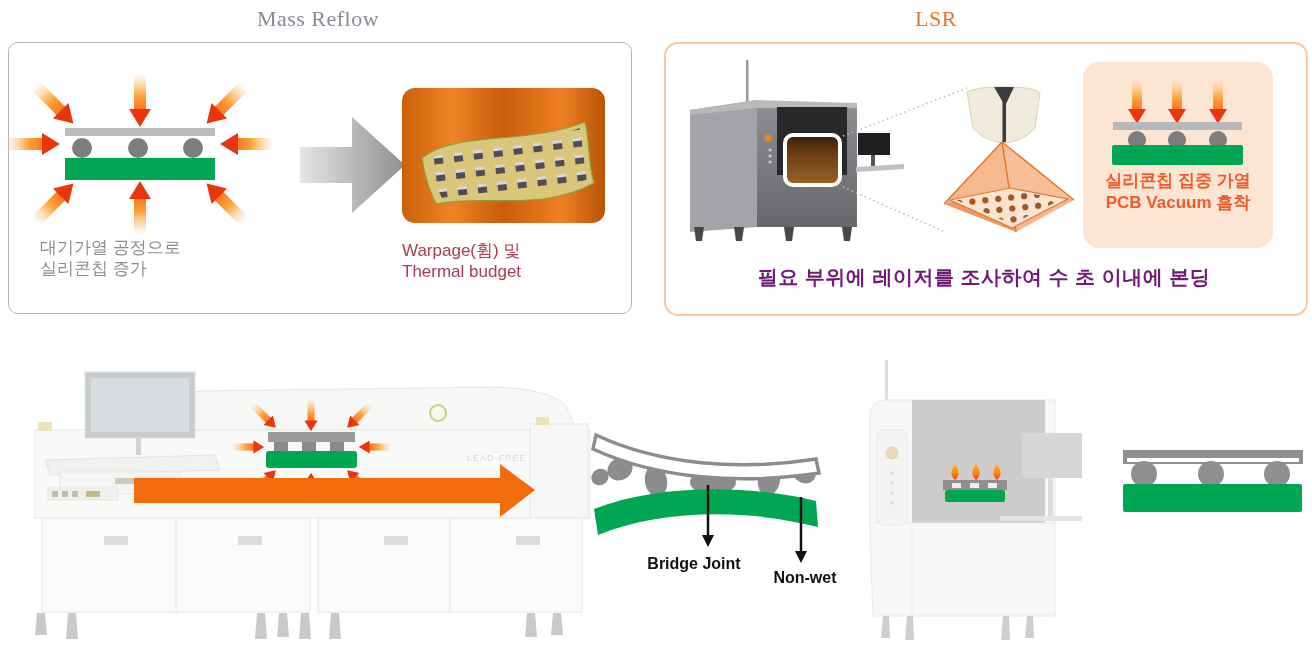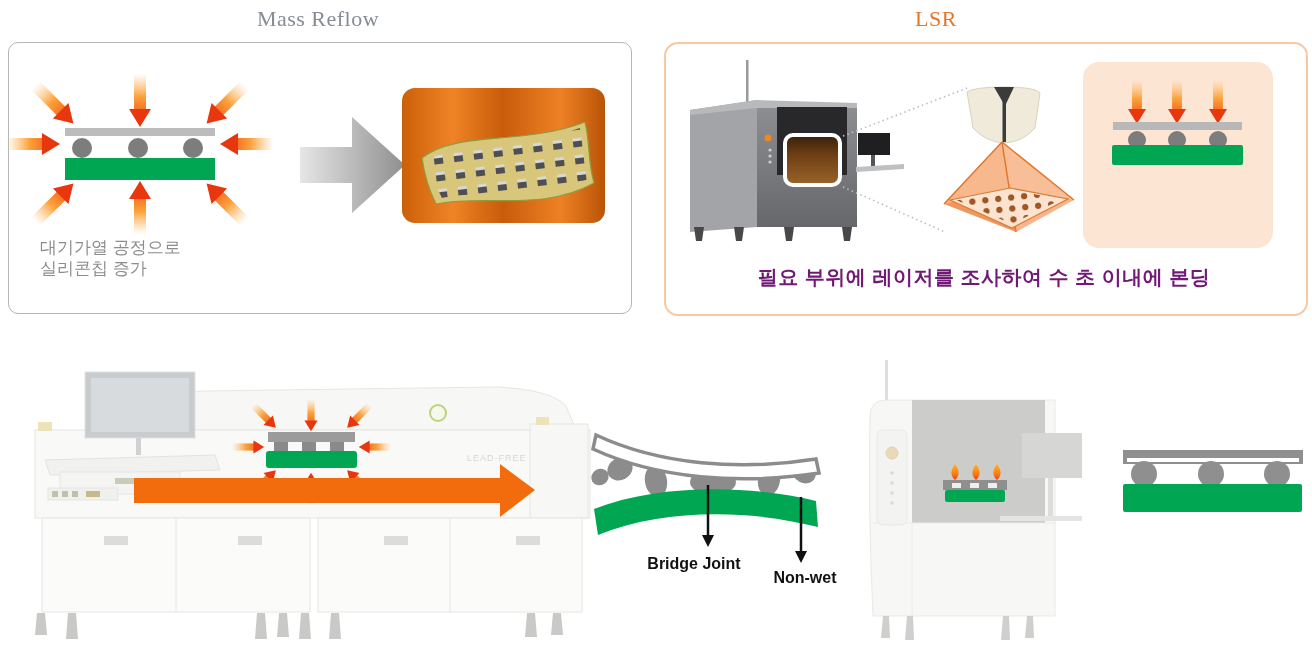--- a/index.html
+++ b/index.html
@@ -102,20 +102,22 @@
   <polygon points="5,37 57,37 57,7 110,55 57,103 57,73 5,73" fill="url(#grayArrowGrad)"></polygon>
 </svg>
 
 <svg class="abs" style="left:402px;top:88px" width="203" height="135" viewBox="0 0 203 135">
   <rect x="0" y="0" width="203" height="135" rx="13" fill="url(#orangeImgGrad)"></rect>
   <path d="M20,70 C55,42 120,58 183,34 C188,55 186,75 192,95 C140,124 86,106 34,116 C26,100 22,84 20,70 Z" fill="#d8c77b" stroke="#8f9a3e" stroke-width="1.2"></path>
   <path d="M28,72 C58,48 118,62 178,40 C182,57 181,74 186,91 C138,116 88,100 40,110 C33,96 30,85 28,72 Z" fill="url(#chipPat)"></path>
 </svg>
 
 <div class="abs cap warp" style="left:402px;top:240px;width:203px">
+  <div>Warpage(휨) 및</div>
+  <div>Thermal budget</div>
 </div>
 
 <div class="abs title lsr">LSR</div>
 <div class="abs panel lsr"></div>
 
 <svg class="abs" style="left:664px;top:42px" width="644" height="272" viewBox="0 0 644 272">
 
   <g>
     <rect x="82" y="18" width="2.5" height="44" fill="#9a9a9a"></rect>
     <polygon points="26,68 93,58 93,185 26,190" fill="#a3a4a7"></polygon>
@@ -156,20 +158,24 @@
   <svg style="position:absolute;left:0;top:0" width="190" height="108" viewBox="0 0 190 108">
     <use href="#heatArrow" transform="translate(54,60) rotate(90) scale(0.82)"></use>
     <use href="#heatArrow" transform="translate(94,60) rotate(90) scale(0.82)"></use>
     <use href="#heatArrow" transform="translate(135,60) rotate(90) scale(0.82)"></use>
     <rect x="30" y="60" width="129" height="8" fill="#b8b8b8"></rect>
     <circle cx="54" cy="78" r="9" fill="#7d7d7d"></circle>
     <circle cx="94" cy="78" r="9" fill="#7d7d7d"></circle>
     <circle cx="135" cy="78" r="9" fill="#7d7d7d"></circle>
     <rect x="29" y="83" width="131" height="20" rx="2" fill="#00a651"></rect>
   </svg>
+  <div class="callout-text">
+    <div>실리콘칩 집중 가열</div>
+    <div>PCB Vacuum 흡착</div>
+  </div>
 </div>
 
 <div class="abs lsr-desc">필요 부위에 레이저를 조사하여 수 초 이내에 본딩</div>
 
 <svg class="abs" style="left:20px;top:360px" width="580" height="295" viewBox="0 0 580 295">
   <g stroke="#e6e6e4" stroke-width="1">
     <path d="M75,70 L150,40 Q162,32 182,31 L478,27 Q532,30 546,46 L556,70 Z" fill="#f7f7f6"></path>
     <rect x="15" y="70" width="555" height="88" fill="#f9f9f8"></rect>
     <rect x="510" y="64" width="58" height="94" fill="#f7f7f6"></rect>
     <rect x="22" y="158" width="268" height="94" fill="#fbfbfa"></rect>

